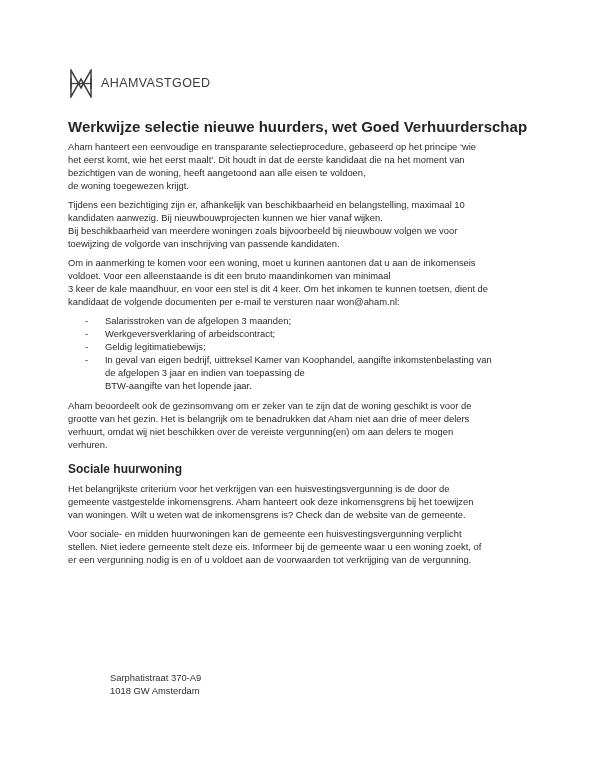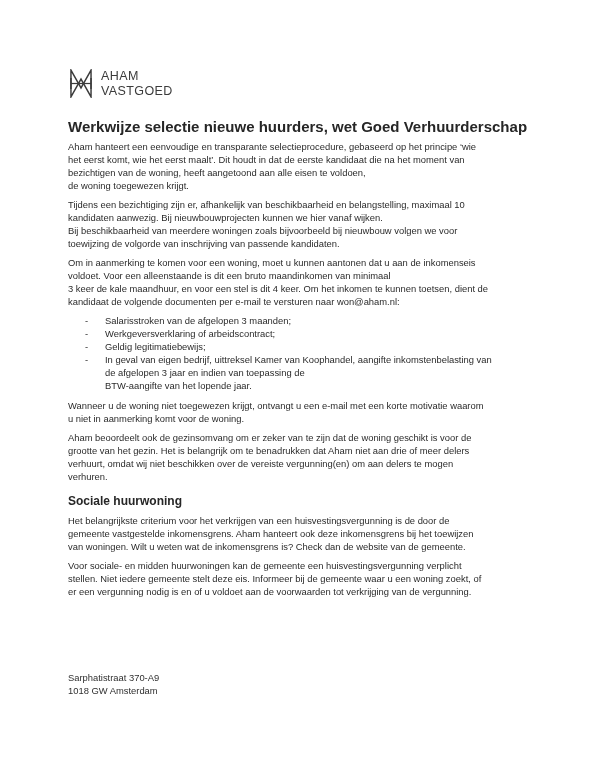--- a/index.html
+++ b/index.html
@@ -25,21 +25,21 @@
     gap: 7px;
     color: #3b3b3b;
   }
   .logo-mark {
     width: 26px;
     height: 29px;
     flex: none;
   }
   .logo-text {
     display: flex;
-    flex-direction: column;
+    flex-direction: row;
     font-size: 12.5px;
     line-height: 14.5px;
     letter-spacing: 0.4px;
     color: #3b3b3b;
   }
   .content {
     position: absolute;
     top: 120px;
     left: 68px;
     width: 484px;
@@ -86,20 +86,21 @@
     top: 671px;
     width: 472px;
     display: flex;
     justify-content: space-between;
     font-size: 9.4px;
     line-height: 13px;
     color: #2f2f2f;
   }
   .footer-col div {
     white-space: nowrap;
+    margin-left: 42px;
   }
 </style>
 </head>
 <body>
 
 <div class="page">
 
   <header class="logo">
     <svg class="logo-mark" viewBox="0 0 20 26" xmlns="http://www.w3.org/2000/svg">
       <path d="M1 18 L1 1 L10 17 L19 1 L19 18" fill="none" stroke="#3b3b3b" stroke-width="1.3"></path>
@@ -143,22 +144,20 @@
         <span class="li-text">Geldig legitimatiebewijs;</span>
       </li>
       <li>
         <span class="li-marker">-</span>
         <span class="li-text">In geval van eigen bedrijf, uittreksel Kamer van Koophandel, aangifte inkomstenbelasting van
 de afgelopen 3 jaar en indien van toepassing de
 BTW-aangifte van het lopende jaar.</span>
       </li>
     </ul>
 
-    <p>Wanneer u de woning niet toegewezen krijgt, ontvangt u een e-mail met een korte motivatie waarom
-u niet in aanmerking komt voor de woning.</p>
     <p>Aham beoordeelt ook de gezinsomvang om er zeker van te zijn dat de woning geschikt is voor de
 grootte van het gezin. Het is belangrijk om te benadrukken dat Aham niet aan drie of meer delers
 verhuurt, omdat wij niet beschikken over de vereiste vergunning(en) om aan delers te mogen
 verhuren.</p>
 
     <h2 class="section-heading">Sociale huurwoning</h2>
 
     <p>Het belangrijkste criterium voor het verkrijgen van een huisvestingsvergunning is de door de
 gemeente vastgestelde inkomensgrens. Aham hanteert ook deze inkomensgrens bij het toewijzen
 van woningen. Wilt u weten wat de inkomensgrens is? Check dan de website van de gemeente.</p>

